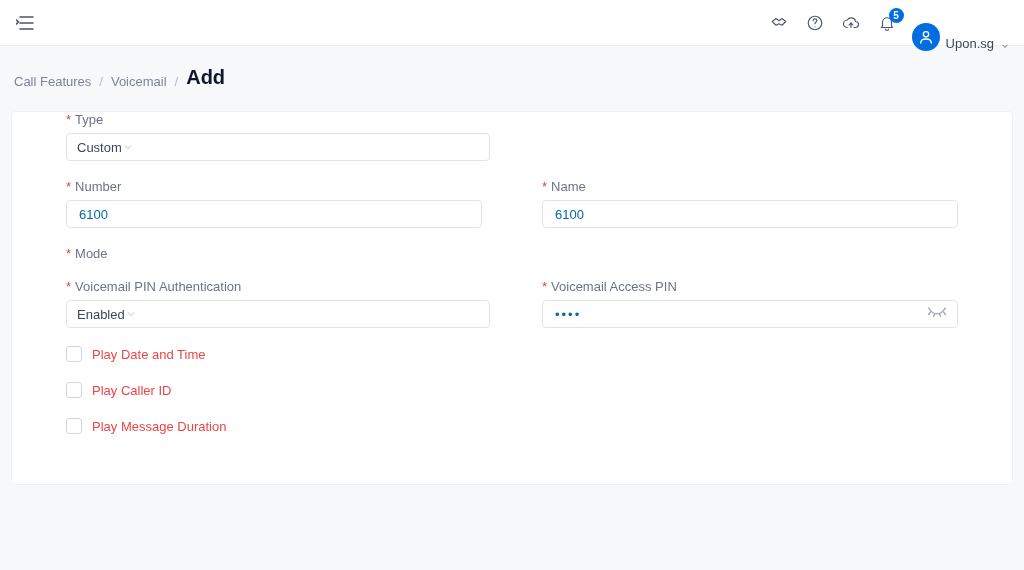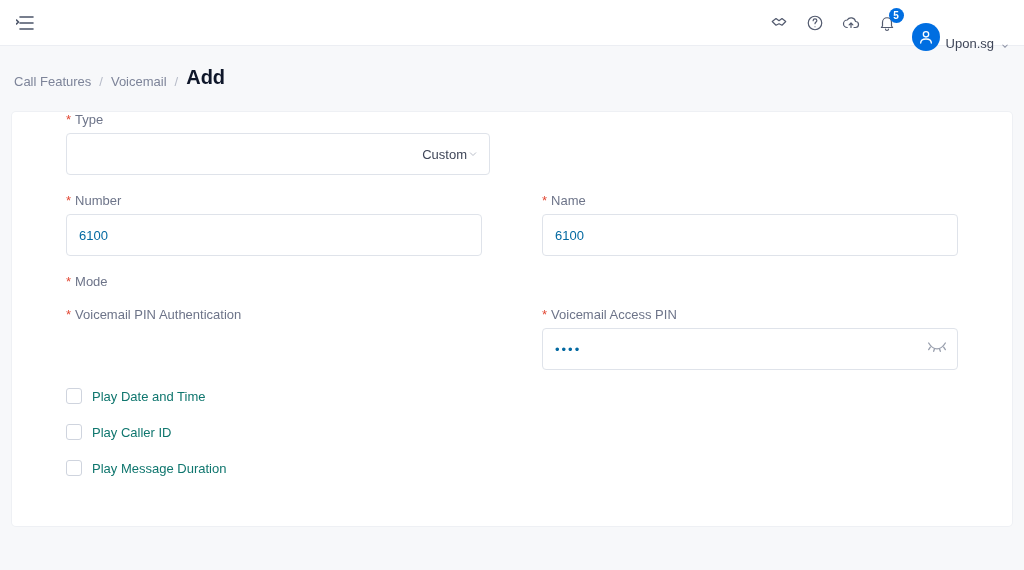--- a/index.html
+++ b/index.html
@@ -81,40 +81,40 @@
   }
 
   .row { display:flex; gap:60px; }
   .field { margin-bottom: 18px; }
   .w-half { flex:1; min-width:0; }
   .w-lim { width:424px; }
   .label { font-size:13px; color:#6d7489; margin-bottom:6px; display:flex; align-items:center; gap:4px; }
   .req { color:#e24935; }
 
   .input, .select {
-    width:100%; height:42px;
+    width:100%; height:28px;
     border:1px solid #dfe3ea; border-radius:4px;
     background:#fff; color:#3f4658;
     padding:0 10px;
     font-size:13px;
-    display:flex; align-items:center; justify-content:flex-end;
+    display:flex; align-items:center; justify-content:flex-start;
     cursor:pointer;
   }
   .input input {
     border:none; outline:none; width:100%; height:100%;
     font-size:13px; color:#0369a1; background:transparent;
     font-family:inherit;
   }
   .select .sel-val { color:#3f4658; }
   .select .caret { color:#b9bec9; }
   .pin-wrap { display:flex; align-items:center; }
   .pin-wrap input { flex:1; letter-spacing:2px; }
   .eye { color:#9aa0ae; cursor:pointer; }
 
-  .check-row { display:flex; align-items:center; gap:10px; margin: 0 0 20px 0; font-size:13px; color:#0f766e;}
+  .check-row { display:flex; align-items:center; gap:10px; margin: 0 0 20px 0; font-size:13px; color:#ef4444;}
   .checkbox { width:16px; height:16px; border:1.5px solid #cfd4de; border-radius:3px; cursor:pointer; background:#fff; flex-shrink:0; }
 </style>
 </head>
 <body>
 
 <div class="topbar">
   <div class="menu-toggle">
     <svg width="18" height="16" viewBox="0 0 18 16">
       <path d="M4 2h13M4 8h13M4 14h13" stroke="currentColor" stroke-width="1.6" stroke-linecap="round" fill="none"></path>
       <path d="M1 6l2 2-2 2" stroke="currentColor" stroke-width="1.6" fill="none" stroke-linecap="round" stroke-linejoin="round" transform="translate(-0.5 -1) scale(1,1)"></path>
@@ -214,20 +214,26 @@
           <span class="req">*</span>
           <span>Mode</span>
         </div>
       </div>
 
       <div class="row">
         <div class="field w-half">
           <div class="label">
             <span class="req">*</span>
             <span>Voicemail PIN Authentication</span>
+          </div>
+          <div class="select" style="width:424px">
+            <span class="sel-val">Enabled</span>
+            <svg class="caret" width="12" height="12" viewBox="0 0 24 24" fill="none" stroke="currentColor" stroke-width="2">
+                <path d="M6 9l6 6 6-6"></path>
+              </svg>
           </div>
         </div>
         <div class="field w-half">
           <div class="label">
             <span class="req">*</span>
             <span>Voicemail Access PIN</span>
           </div>
           <div class="input pin-wrap">
             <input type="text" value="••••" style="">
             <span class="eye">

